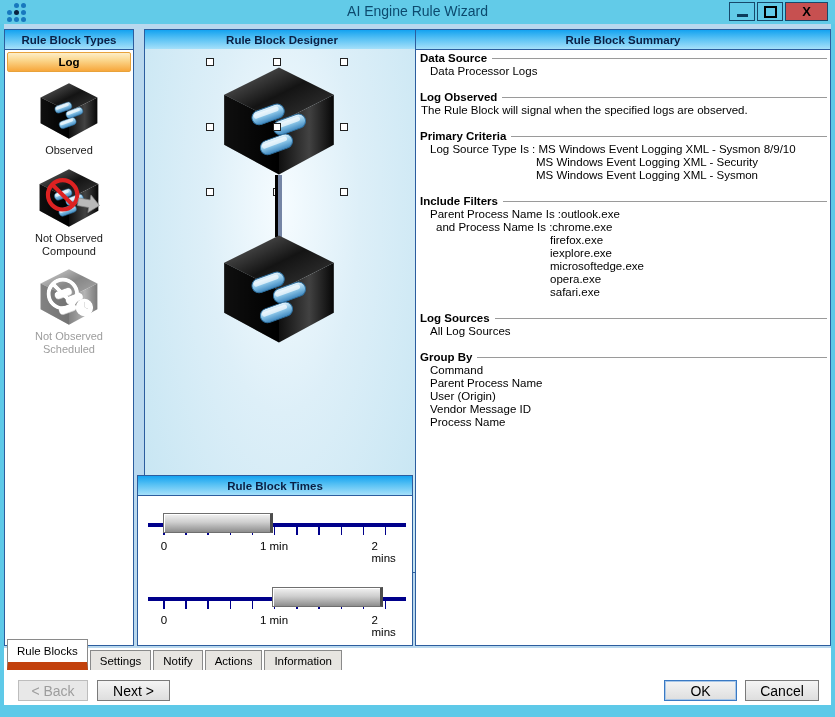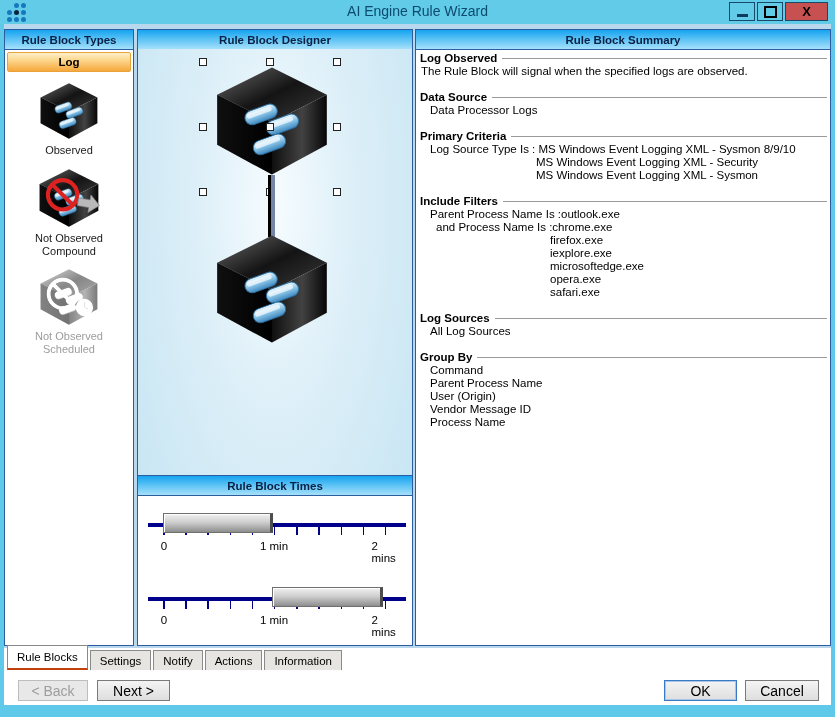--- a/index.html
+++ b/index.html
@@ -37,21 +37,21 @@
   .type-item svg{display:block;margin:0 auto;}
   .type-label{font-size:11px;color:#1a1a1a;white-space:pre-line;line-height:13px;margin-top:4px;}
   .type-item.disabled .type-label{color:#9d9d9d;}
   .icon-disabled{filter:grayscale(1) brightness(1.8) opacity(0.55);}
   .group-buttons{position:absolute;left:0;bottom:0;width:128px;}
   .group-btn{height:21px;border-top:1px solid #7aa0c8;display:flex;align-items:center;justify-content:center;
     background:linear-gradient(180deg,#eef7ff 0%,#cfe4f7 55%,#aacdee 100%);
     font-size:11.5px;font-weight:bold;color:#17497e;cursor:pointer;}
 
   
-  .designer-panel{left:137px;top:29px;width:276px;height:544px;}
+  .designer-panel{left:144px;top:29px;width:276px;height:544px;}
   .designer-canvas{position:absolute;left:0;top:19px;right:0;bottom:0;
     background:radial-gradient(ellipse at 50% 30%,#f6fcff 0%,#ddeff8 40%,#c3e4f2 100%);}
   .handle{position:absolute;width:8px;height:8px;background:#fff;border:1px solid #222;box-sizing:border-box;}
   .block-cube{position:absolute;width:120px;height:112px;cursor:move;}
   .connector-dark{position:absolute;background:#000;}
   .connector-light{position:absolute;background:#7585a5;}
 
   
   .times-panel{left:137px;top:475px;width:276px;height:171px;}
   .slider{position:absolute;left:0;width:274px;height:62px;}
@@ -70,21 +70,21 @@
   .section{margin-bottom:13px;}
   .sec-head{display:flex;align-items:center;font-weight:bold;color:#000;line-height:13px;}
   .sec-head::after{content:"";flex:1;height:1px;margin-left:5px;margin-top:1px;
     border-top:1px solid #9a9a9a;border-bottom:1px solid #fff;}
   .sec-line{line-height:13px;color:#000;white-space:nowrap;}
 
   
   .tabbar{position:absolute;left:7px;top:648px;display:flex;align-items:flex-end;height:22px;}
   .tab{height:19px;padding:0 9px;display:flex;align-items:center;background:#e7e5e1;
     border:1px solid #8a8a8a;border-bottom:none;margin-right:2px;font-size:11.5px;color:#000;cursor:pointer;}
-  .tab.active{height:22px;background:#fff;border-bottom:2px solid #c2410c;font-size:11.5px;}
+  .tab.active{height:22px;background:#fff;border-bottom:8px solid #c2410c;font-size:11.5px;}
 
   
   .btn{position:absolute;height:21px;display:flex;align-items:center;justify-content:center;
     background:linear-gradient(180deg,#f4f4f4,#dedede);border:1px solid #7a7a7a;
     font-size:14px;color:#000;box-sizing:border-box;cursor:pointer;}
   .btn.disabled{background:#e8e8e8;border:1px solid #bdbdbd;color:#9d9d9d;cursor:default;}
   .btn.focused{border:1px solid #3a79c3;box-shadow:inset 0 0 0 1px #a8c7e8;}
   .bottom-frame{position:absolute;left:0;bottom:0;width:835px;height:12px;background:#5ec9e8;}
 </style>
 </head>
@@ -242,29 +242,29 @@
       <div class="tick-label" style="left:136px;">1 min</div>
       <div class="tick-label" style="left:247px;">2 mins</div>
     </div>
   </div>
 
   <div class="panel summary-panel">
     <div class="panel-header">Rule Block Summary</div>
     <div class="summary-body" id="summary-body">
         <div class="section">
           <div class="sec-head">
+            <span>Data Source</span>
+          </div>
+          <div class="sec-line" style="padding-left: 10px;">Data Processor Logs</div>
+        </div>
+        <div class="section">
+          <div class="sec-head">
             <span>Log Observed</span>
           </div>
           <div class="sec-line" style="padding-left: 1px;">The Rule Block will signal when the specified logs are observed.</div>
-        </div>
-        <div class="section">
-          <div class="sec-head">
-            <span>Data Source</span>
-          </div>
-          <div class="sec-line" style="padding-left: 10px;">Data Processor Logs</div>
         </div>
         <div class="section">
           <div class="sec-head">
             <span>Primary Criteria</span>
           </div>
           <div class="sec-line" style="padding-left: 10px;">Log Source Type Is : MS Windows Event Logging XML - Sysmon 8/9/10</div>
           <div class="sec-line" style="padding-left: 116px;">MS Windows Event Logging XML - Security</div>
           <div class="sec-line" style="padding-left: 116px;">MS Windows Event Logging XML - Sysmon</div>
         </div>
         <div class="section">

